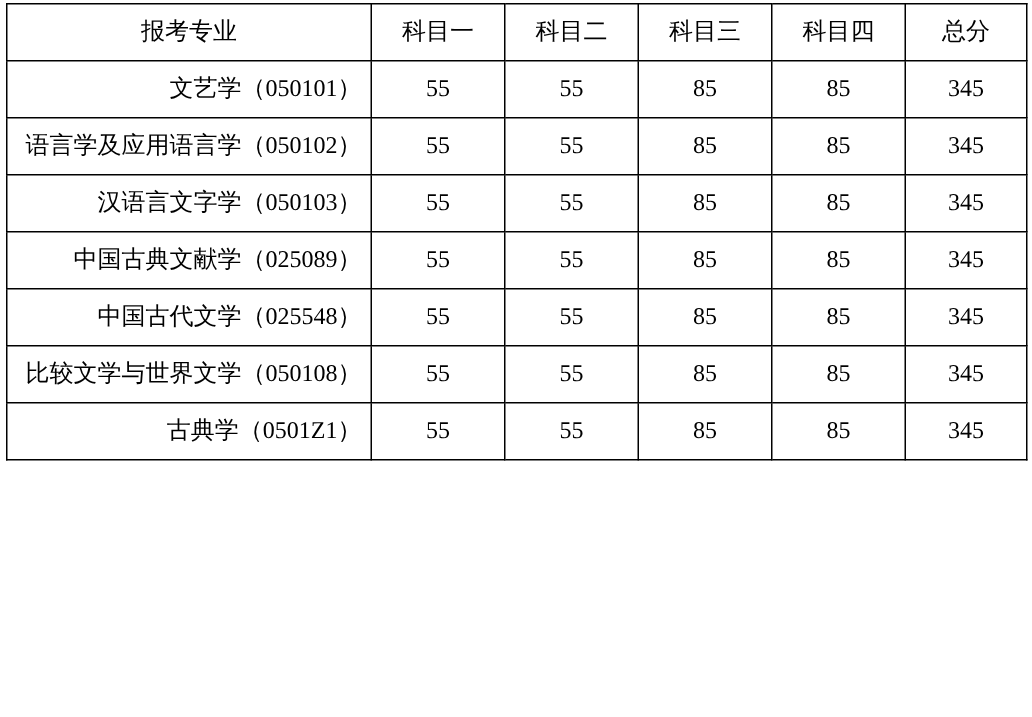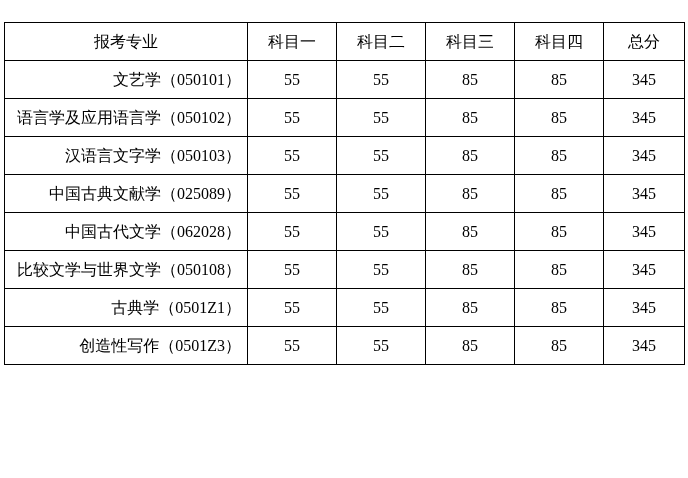--- a/index.html
+++ b/index.html
@@ -17,21 +17,20 @@
   .sheet {
     width: 688px;
     height: 478px;
     box-sizing: border-box;
     padding: 2px 4px 2px 4px;
   }
   table.score-table {
     border-collapse: collapse;
     width: 680px;
     table-layout: fixed;
-    margin-top: 20px;
   }
   table.score-table col.c-major  { width: 243px; }
   table.score-table col.c-sub    { width: 89px; }
   table.score-table col.c-total  { width: 81px; }
 
   table.score-table th,
   table.score-table td {
     border: 1px solid #000000;
     height: 37px;
     font-size: 16px;
@@ -101,21 +100,21 @@
       </tr>
       <tr>
         <td class="major">中国古典文献学（025089）</td>
         <td class="num">55</td>
         <td class="num">55</td>
         <td class="num">85</td>
         <td class="num">85</td>
         <td class="num">345</td>
       </tr>
       <tr>
-        <td class="major">中国古代文学（062028）</td>
+        <td class="major">中国古代文学（025548）</td>
         <td class="num">55</td>
         <td class="num">55</td>
         <td class="num">85</td>
         <td class="num">85</td>
         <td class="num">345</td>
       </tr>
       <tr>
         <td class="major">比较文学与世界文学（050108）</td>
         <td class="num">55</td>
         <td class="num">55</td>
@@ -124,23 +123,15 @@
         <td class="num">345</td>
       </tr>
       <tr>
         <td class="major">古典学（0501Z1）</td>
         <td class="num">55</td>
         <td class="num">55</td>
         <td class="num">85</td>
         <td class="num">85</td>
         <td class="num">345</td>
       </tr>
-      <tr>
-        <td class="major">创造性写作（0501Z3）</td>
-        <td class="num">55</td>
-        <td class="num">55</td>
-        <td class="num">85</td>
-        <td class="num">85</td>
-        <td class="num">345</td>
-      </tr>
     </tbody>
   </table>
 </div>
 
 </body></html>

